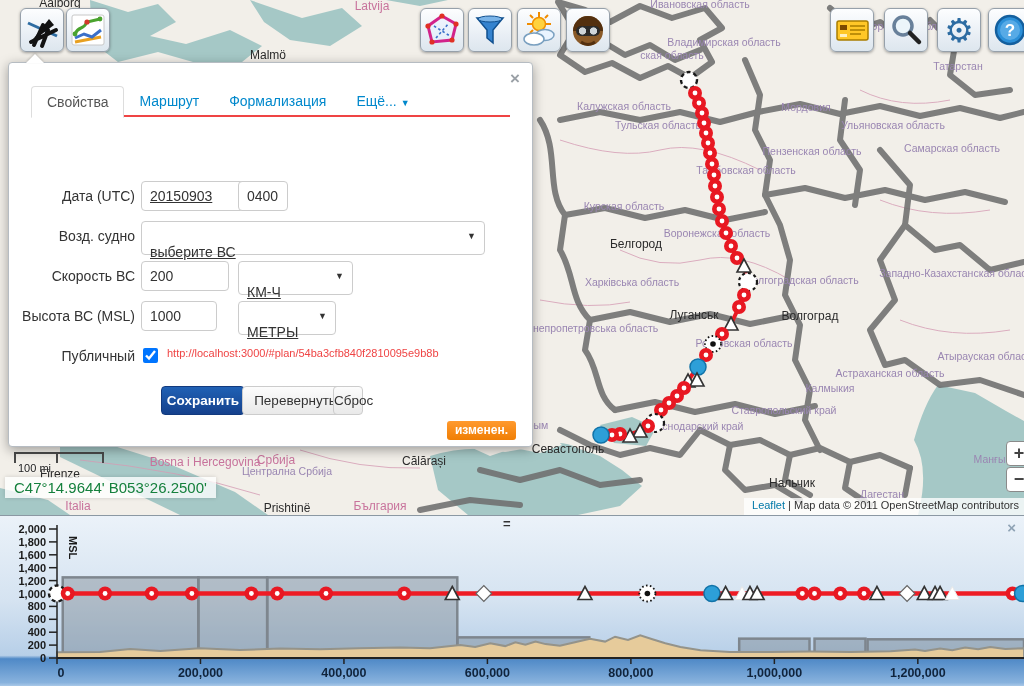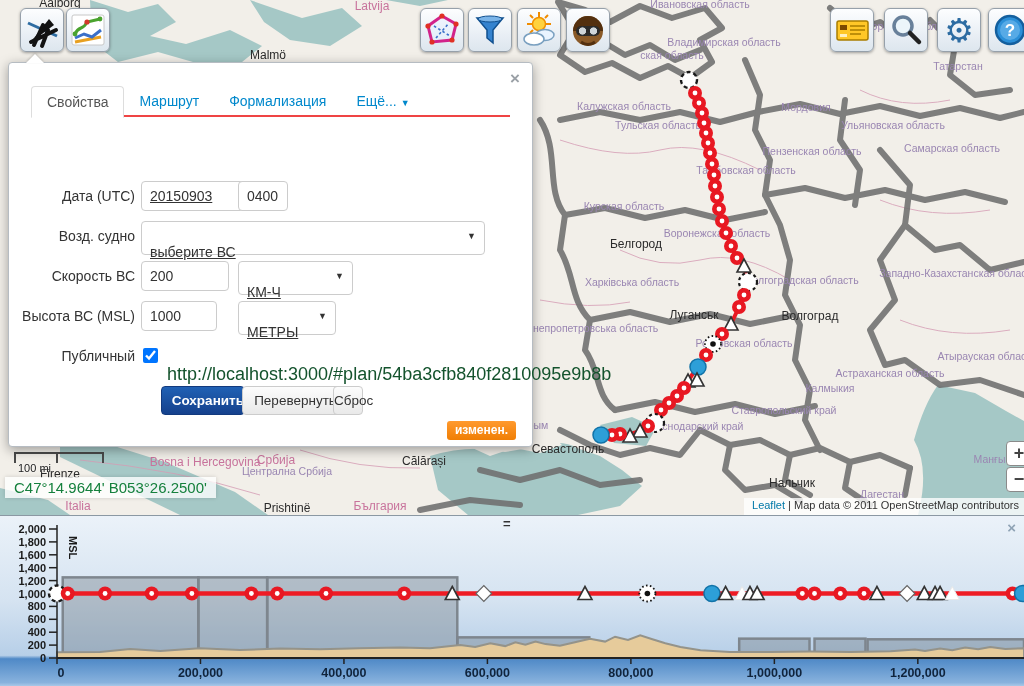--- a/index.html
+++ b/index.html
@@ -54,25 +54,25 @@
   .tab .caret { font-size:9px; margin-left:4px; }
   .frm-row { position:absolute; left:0; width:100%; height:30px; }
   .frm-label { position:absolute; left:0; width:126px; text-align:right; font-size:14px; color:#333; line-height:30px; }
   .ctl { position:absolute; top:0; height:30px; border:1px solid #ccc; border-radius:4px; background:#fff;
          font-size:14px; color:#333; }
   input.ctl { padding:0 8px; font-family:"Liberation Sans",sans-serif; }
   .sel { padding:16px 8px; line-height:28px; cursor:pointer;text-decoration:underline; }
   .sel .caret { position:absolute; right:8px; top:0; line-height:28px; font-size:9px; color:#333; }
   #row-public { height:20px; }
   #pub-check { position:absolute; left:134px; top:2px; width:15px; height:15px; }
-  #pub-link { position:absolute; left:158px; top:18px; font-size:18px; color:#14532d; text-decoration:none; }
+  #pub-link { position:absolute; left:158px; top:1px; font-size:11px; color:#ef4444; text-decoration:none; }
   .btnrow-btn { position:absolute; top:0; height:29px; border:1px solid #ccc; border-radius:4px; font-size:13.5px;
                 color:#333; background:linear-gradient(180deg,#fcfcfc,#e9e9e9); text-align:center; line-height:27px; cursor:pointer; }
   #btn-save { left:152px; width:84px; background:linear-gradient(180deg,#2061b5,#15418c); border-color:#123a7e;
-              color:#fff; font-weight:bold;text-align:right; }
+              color:#fff; font-weight:bold; }
   #btn-reverse { left:233px; width:106px; }
   #btn-reset { left:324px; width:30px; }
   #badge-changed { position:absolute; right:16px; bottom:6px; background:linear-gradient(180deg,#ff9a2e,#f07e04);
                    color:#fff; font-size:12px; font-weight:bold; padding:2px 8px 3px; border-radius:3px; }
 
   
   #profile { position:absolute; left:0; top:515px; width:1024px; height:171px; border-top:1px solid #8b98a3;
              background:linear-gradient(180deg,#ebf2f9 0%,#d5e3f1 50%,#b7cfe8 82%,#4f89c7 84%,#88b2dd 98%,#a9c8e8 100%); }
   #profile svg { position:absolute; left:0; top:0; }
   #prof-handle { position:absolute; left:503px; top:0px; font-size:13px; font-weight:bold; color:#333; cursor:ns-resize; z-index:5; }

